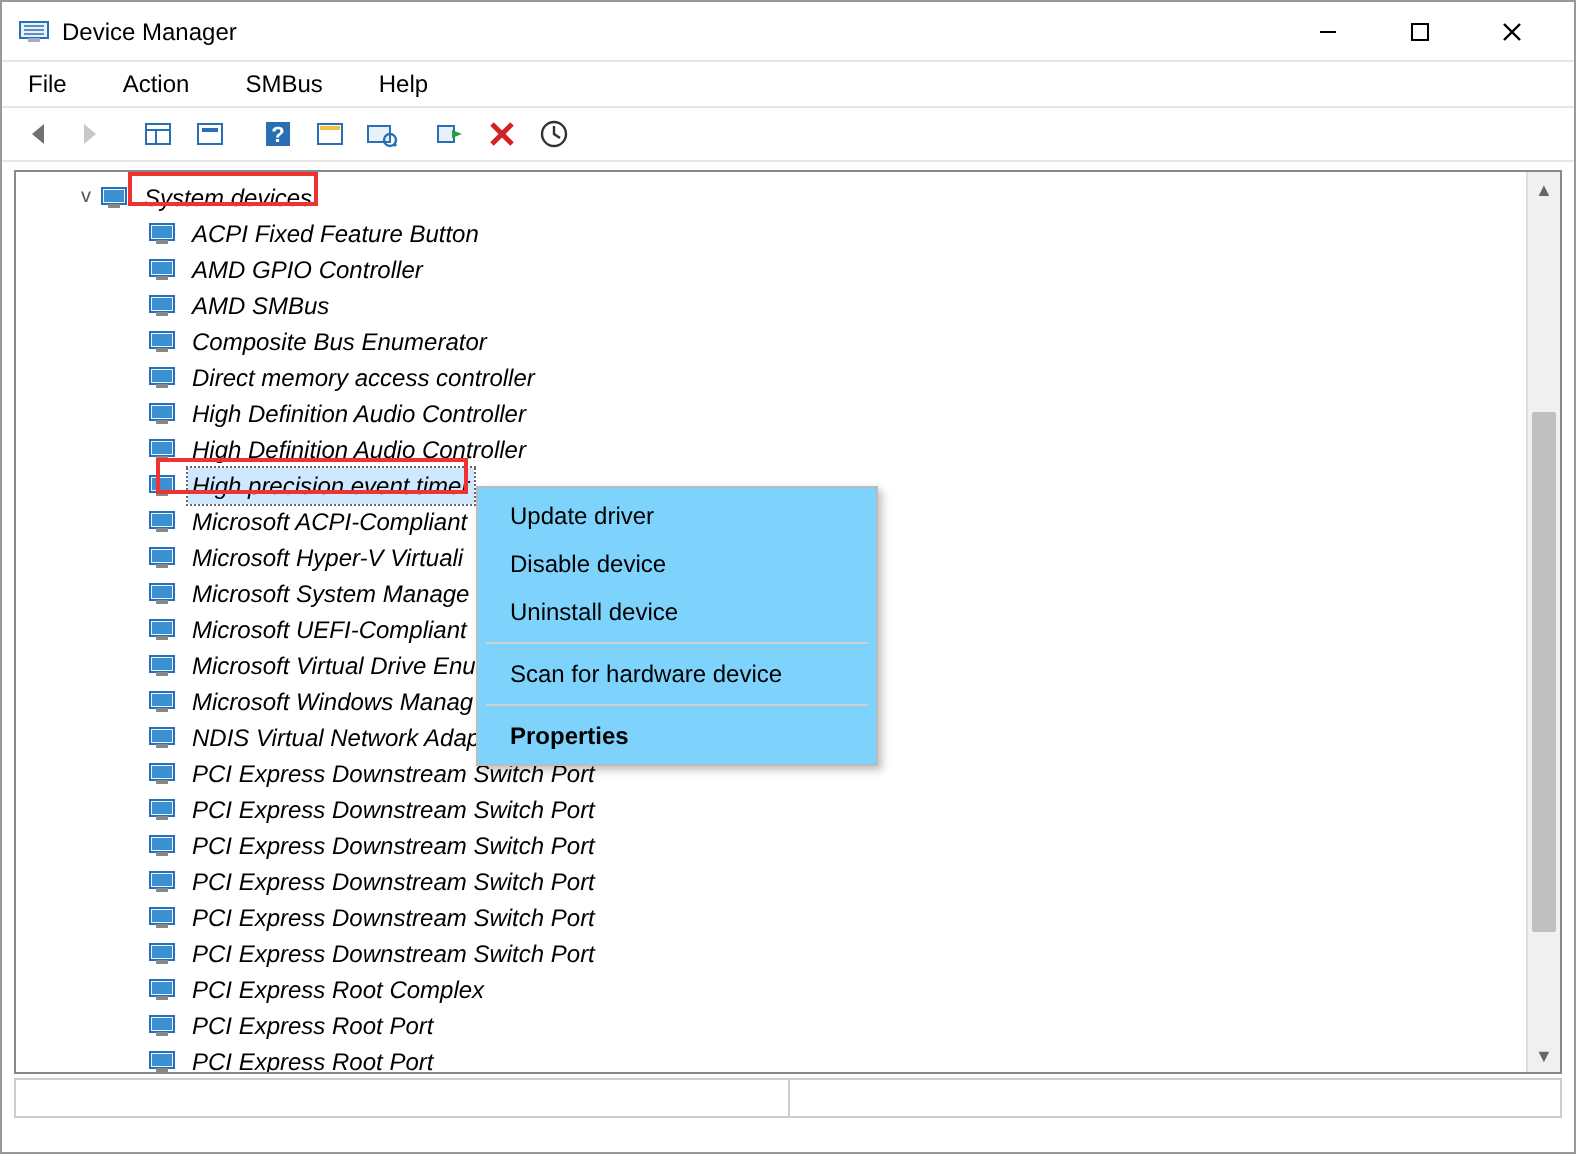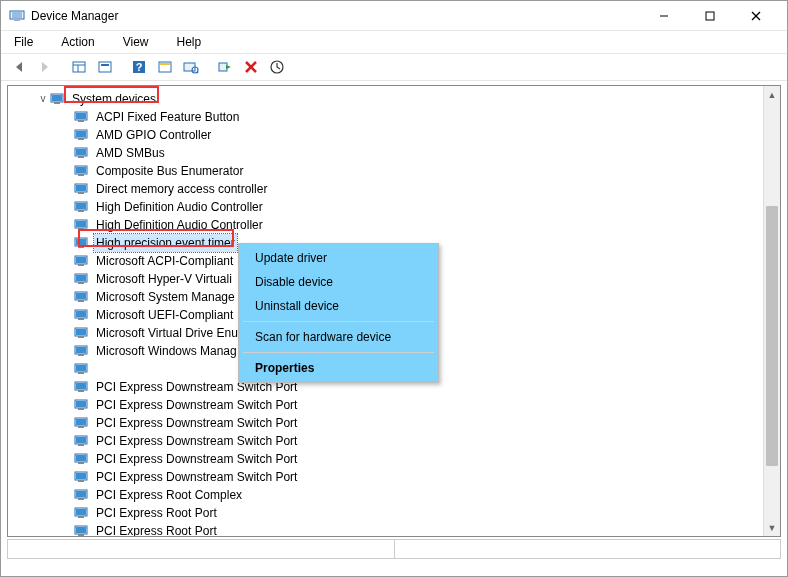--- a/index.html
+++ b/index.html
@@ -14,21 +14,21 @@
 .toolbar { height: 28px; display: flex; align-items: center; padding: 0 6px; gap: 2px; border-top: 1px solid #e6e6e6; border-bottom: 1px solid #e6e6e6; }
 .tbtn { width: 24px; height: 24px; display: flex; align-items: center; justify-content: center; border: 1px solid transparent; }
 .tbtn.sep { width: 6px; border: none; }
 .content { position: relative; height: 478px; padding: 4px 6px 0 6px; }
 .content-inner { border: 1px solid #888; height: 452px; overflow: hidden; position: relative; }
 .tree { padding: 4px 0 0 0; font-size: 12px; line-height: 18px; }
 .row { display: flex; align-items: center; height: 18px; white-space: nowrap; }
 .row .expand { width: 14px; text-align: center; font-size: 10px; color: #555; }
 .row .indent { display: inline-block; }
 .row .node-icon { width: 16px; height: 14px; margin-right: 4px; flex-shrink: 0; }
-.row .label { padding: 0 2px; }
+.row .label { padding: 0 2px; font-style: italic; }
 .row.selected .label { background: #cde8ff; outline: 1px dotted #666; }
 .scrollbar { position: absolute; right: 0; top: 0; width: 17px; height: 100%; background: #f0f0f0; border-left: 1px solid #ddd; }
 .scrollbar .arrow-up, .scrollbar .arrow-down { height: 17px; display: flex; align-items: center; justify-content: center; font-size: 9px; color: #666; }
 .scrollbar .thumb { position: absolute; left: 2px; right: 2px; background: #c0c0c0; border-radius: 1px; }
 .statusbar { position: absolute; bottom: 0; left: 6px; right: 6px; height: 20px; border: 1px solid #ccc; display: flex; }
 .statusbar div:first-child { flex: 1; border-right: 1px solid #ccc; }
 .statusbar div:last-child { flex: 1; }
 .ctx-menu { position: absolute; background: #7dd3fc; border: 1px solid #bcbcbc; box-shadow: 2px 2px 4px rgba(0,0,0,.25); font-size: 12px; padding: 2px; z-index: 10; width: 201px; }
 .ctx-menu .item { padding: 5px 14px; white-space: nowrap; cursor: default; }
 .ctx-menu .sep { height: 1px; background: #d0d0d0; margin: 3px 2px; }
@@ -63,21 +63,21 @@
           <line x1="1" y1="1" x2="9" y2="9" stroke="#000" stroke-width="1.2"></line>
           <line x1="9" y1="1" x2="1" y2="9" stroke="#000" stroke-width="1.2"></line>
         </svg>
       </div>
   </div>
 </div>
 
 <div class="menubar">
   <span>File</span>
   <span>Action</span>
-  <span>View</span>
+  <span>SMBus</span>
   <span>Help</span>
 </div>
 
 <div class="toolbar">
   <div class="tbtn">
       <svg width="16" height="16">
         <path d="M11 3 L5 8 L11 13 Z" fill="#707070"></path>
       </svg>
     </div>
   <div class="tbtn">
@@ -279,20 +279,21 @@
             </svg></span>
           <span class="label">Microsoft Windows Manag</span>
         </div>
         <div class="row">
           <span class="indent" style="width: 66px;"></span>
           <span class="node-icon"><svg width="16" height="14" viewBox="0 0 16 14">
               <rect x="1" y="2" width="12" height="8" fill="#e8f4ff" stroke="#2a6fb5"></rect>
               <rect x="2" y="3" width="10" height="6" fill="#3a90d0"></rect>
               <rect x="4" y="10" width="6" height="2" fill="#888"></rect>
             </svg></span>
+          <span class="label">NDIS Virtual Network Adap</span>
         </div>
         <div class="row">
           <span class="indent" style="width: 66px;"></span>
           <span class="node-icon"><svg width="16" height="14" viewBox="0 0 16 14">
               <rect x="1" y="2" width="12" height="8" fill="#e8f4ff" stroke="#2a6fb5"></rect>
               <rect x="2" y="3" width="10" height="6" fill="#3a90d0"></rect>
               <rect x="4" y="10" width="6" height="2" fill="#888"></rect>
             </svg></span>
           <span class="label">PCI Express Downstream Switch Port</span>
         </div>

